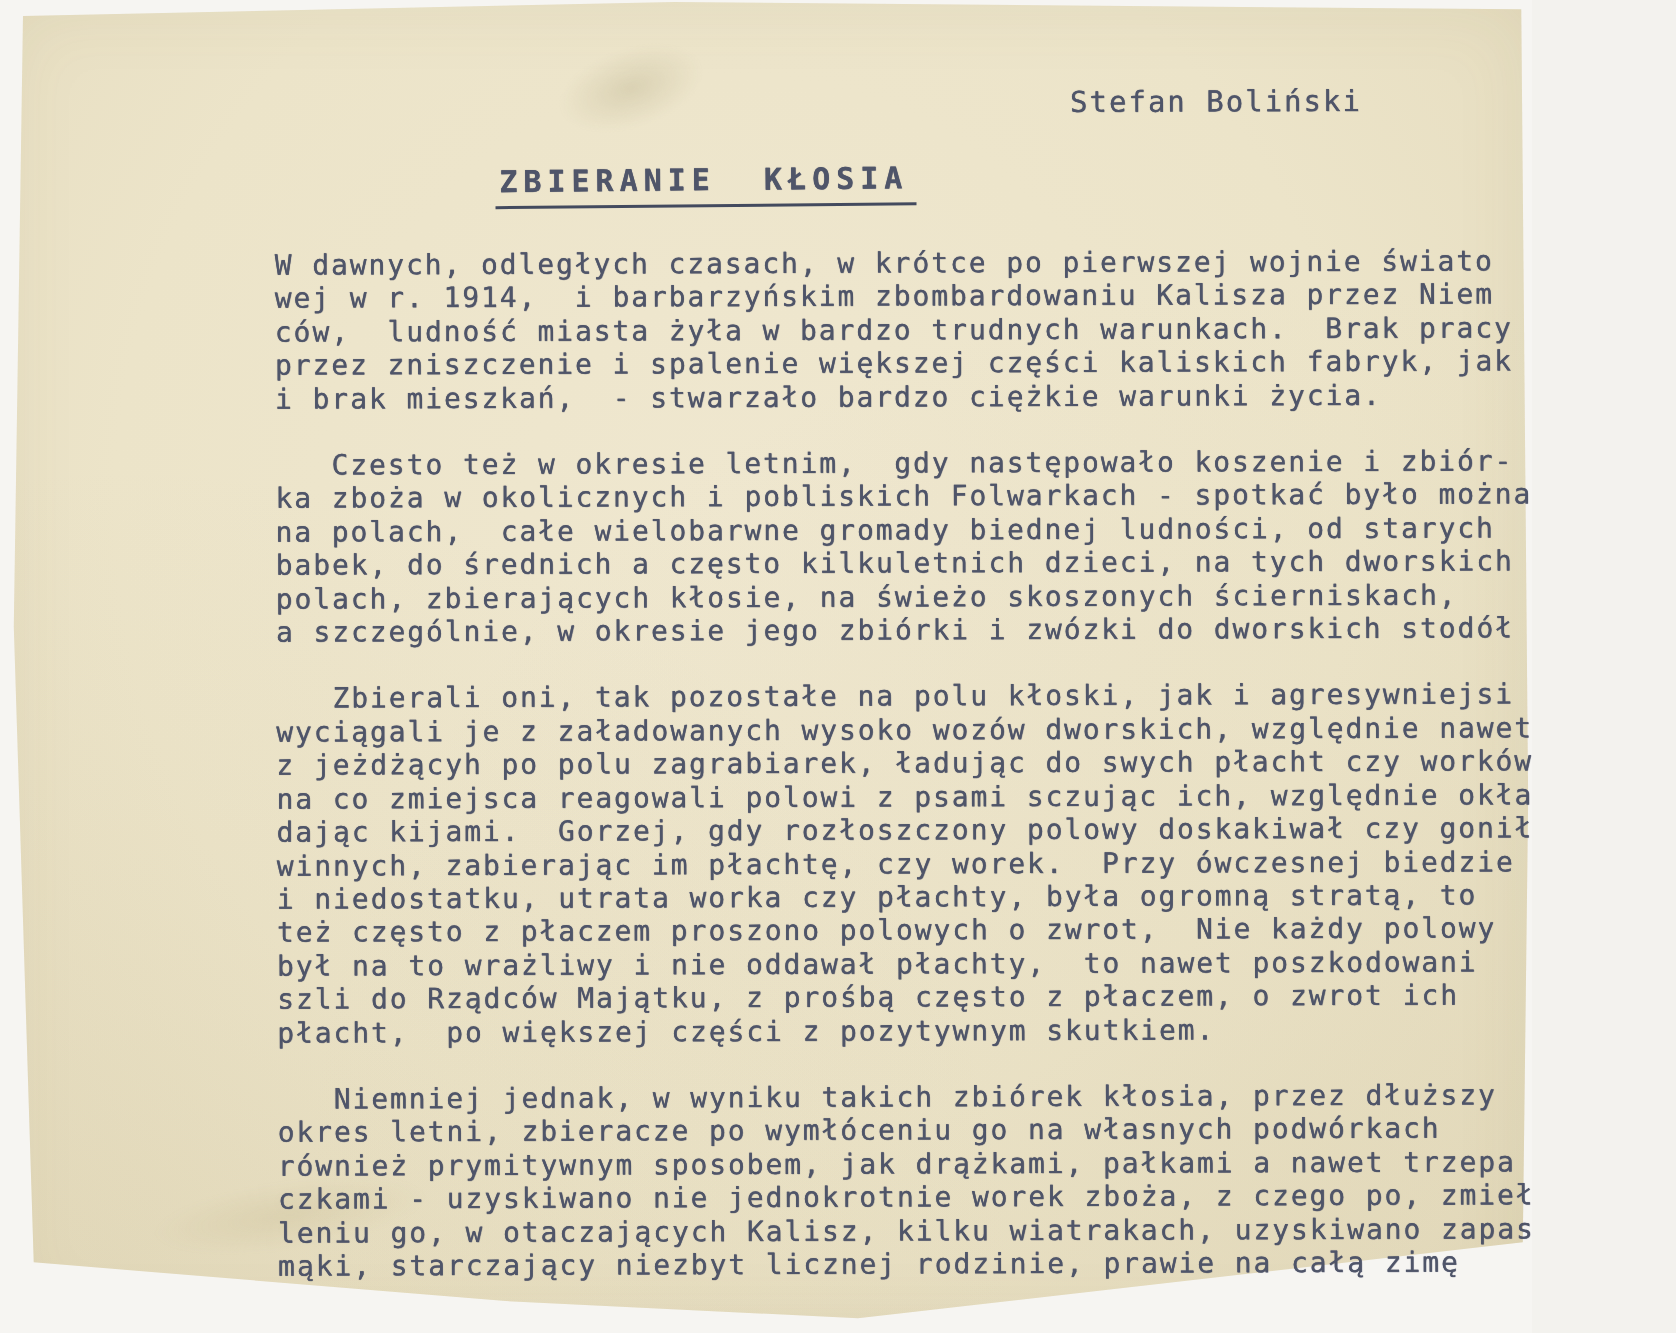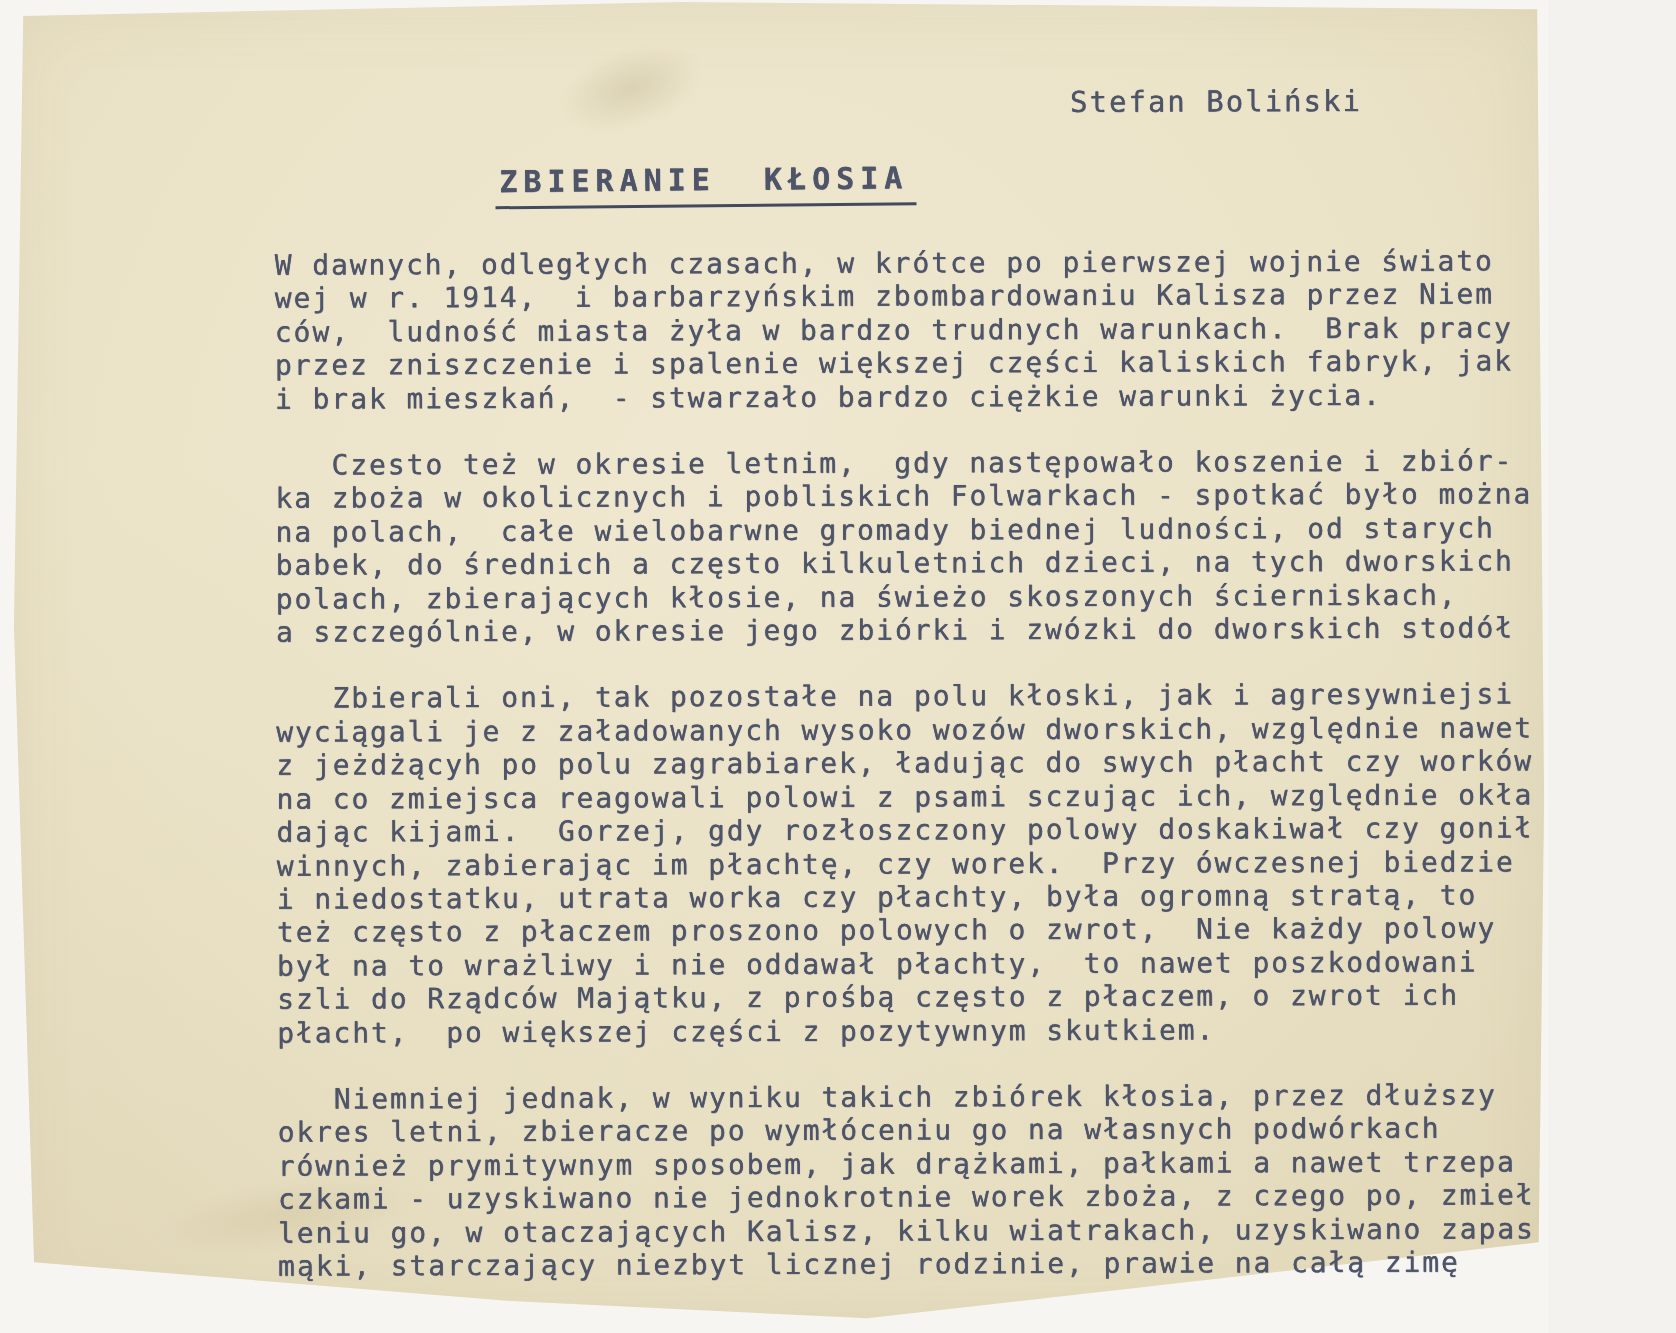--- a/index.html
+++ b/index.html
@@ -7,21 +7,20 @@
     padding: 0;
     background: #f3f2ee;
     font-family: "DejaVu Sans Mono", "Liberation Mono", monospace;
   }
   .scan-frame {
     position: relative;
     width: 1532px;
     height: 1333px;
     background: #f6f5f2;
     overflow: hidden;
-    padding-left: 16px;
   }
   .paper {
     position: absolute;
     inset: 0;
     background:
       radial-gradient(ellipse at 48% 38%, #efe7cf 0%, #ece4c9 55%, #e6ddc0 88%, #e0d6b6 100%);
     clip-path: polygon(
       1.5% 1.2%, 44% 0.15%, 99.3% 0.7%,
       99.75% 60%, 99.4% 93.2%,
       56% 98.9%, 33% 97.6%, 2.2% 94.7%,

